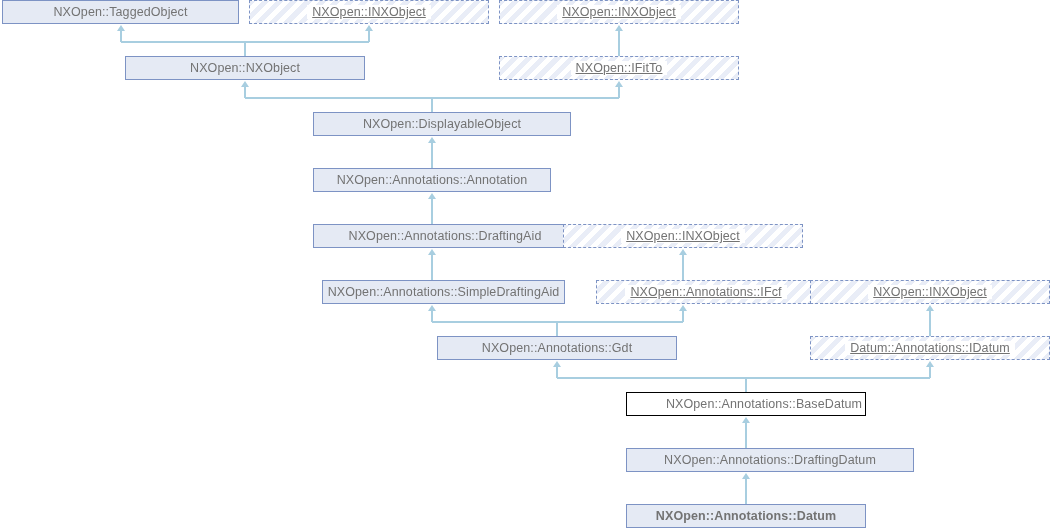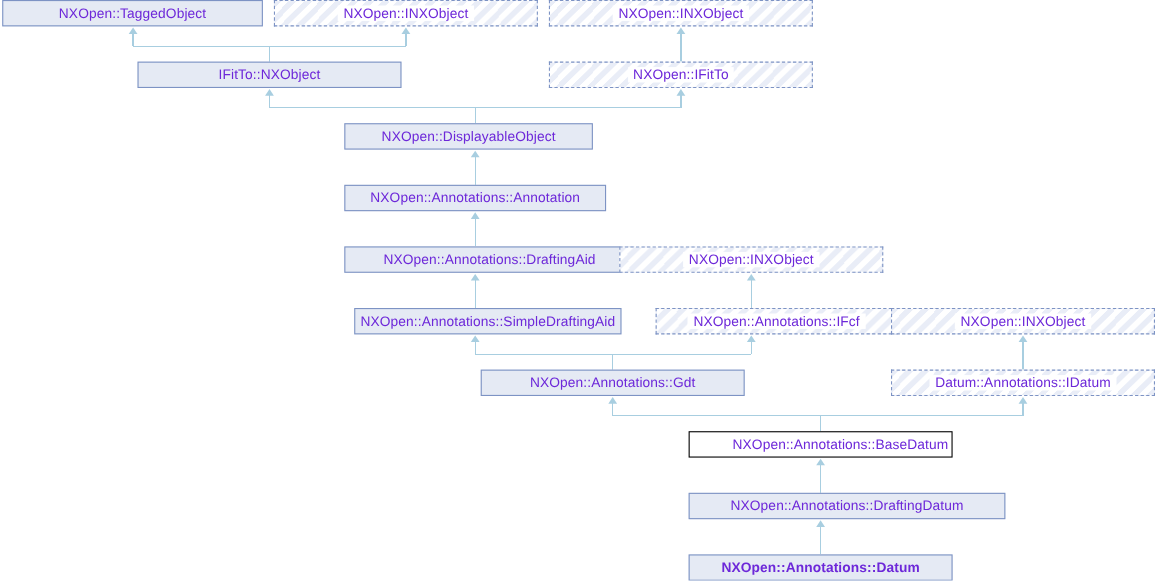--- a/index.html
+++ b/index.html
@@ -25,21 +25,21 @@
     pointer-events: none;
   }
   .node {
     position: absolute;
     height: 24px;
     box-sizing: border-box;
     display: flex;
     align-items: center;
     justify-content: center;
     font-size: 12.5px;
-    color: #6d28d9;
+    color: #737373;
     white-space: nowrap;
     letter-spacing: 0.1px;
     z-index: 3;
   }
   .node-label {
     display: block;
     line-height: 14px;
     padding: 0 4px;
   }
   
@@ -57,20 +57,21 @@
   .node.iface {
     border: 1px dashed #7d93c4;
     background-color: #ffffff;
     background-image: repeating-linear-gradient(
       -45deg,
       #e9edf7 0px,
       #e9edf7 5px,
       #ffffff 5px,
       #ffffff 10px
     );
+    text-decoration: underline;
   }
   .node.iface .node-label {
     background: #ffffff;
     padding: 0 5px;
   }
 </style>
 </head>
 <body>
 
 <div id="diagram">
@@ -120,26 +121,26 @@
       <div class="node cls" style="left: 2px; top: 0px; width: 237px;">
         <span class="node-label">NXOpen::TaggedObject</span>
       </div>
       <div class="node iface" style="left: 249px; top: 0px; width: 240px;">
         <span class="node-label">NXOpen::INXObject</span>
       </div>
       <div class="node iface" style="left: 499px; top: 0px; width: 240px;">
         <span class="node-label">NXOpen::INXObject</span>
       </div>
       <div class="node cls" style="left: 125px; top: 56px; width: 240px;">
-        <span class="node-label">IFitTo::NXObject</span>
+        <span class="node-label">NXOpen::NXObject</span>
       </div>
       <div class="node iface" style="left: 499px; top: 56px; width: 240px;">
         <span class="node-label">NXOpen::IFitTo</span>
       </div>
-      <div class="node cls" style="left: 313px; top: 112px; width: 226px;">
+      <div class="node cls" style="left: 313px; top: 112px; width: 258px;">
         <span class="node-label">NXOpen::DisplayableObject</span>
       </div>
       <div class="node cls" style="left: 313px; top: 168px; width: 238px;">
         <span class="node-label">NXOpen::Annotations::Annotation</span>
       </div>
       <div class="node cls" style="left: 313px; top: 224px; width: 264px;">
         <span class="node-label">NXOpen::Annotations::DraftingAid</span>
       </div>
       <div class="node iface" style="left: 563px; top: 224px; width: 240px;">
         <span class="node-label">NXOpen::INXObject</span>

